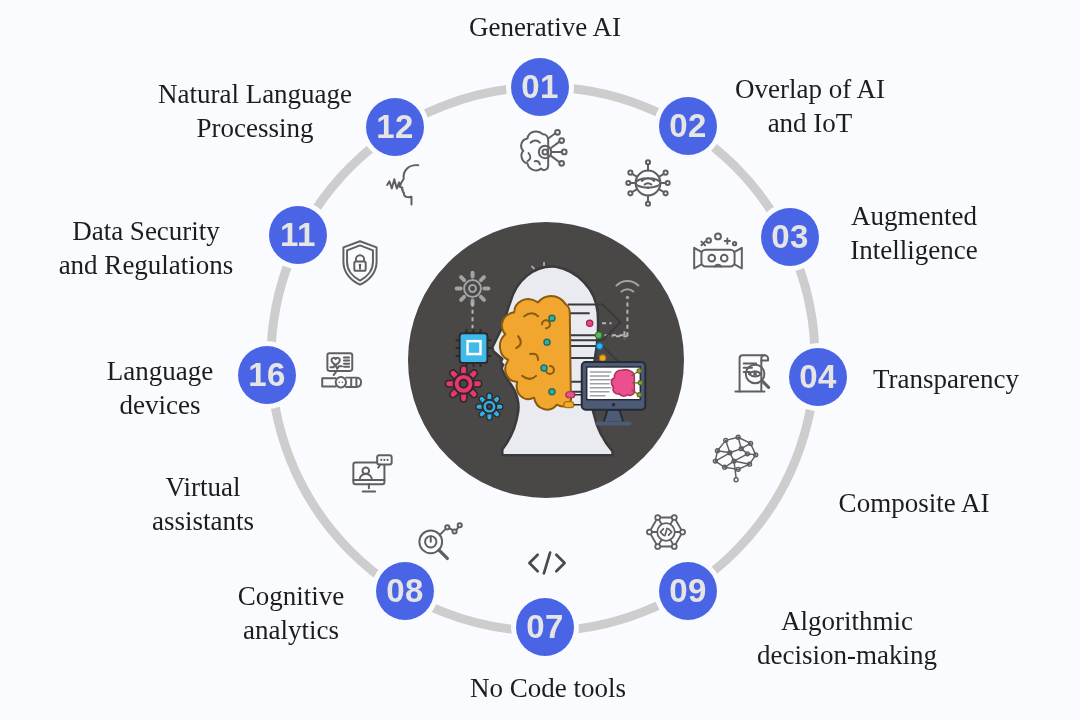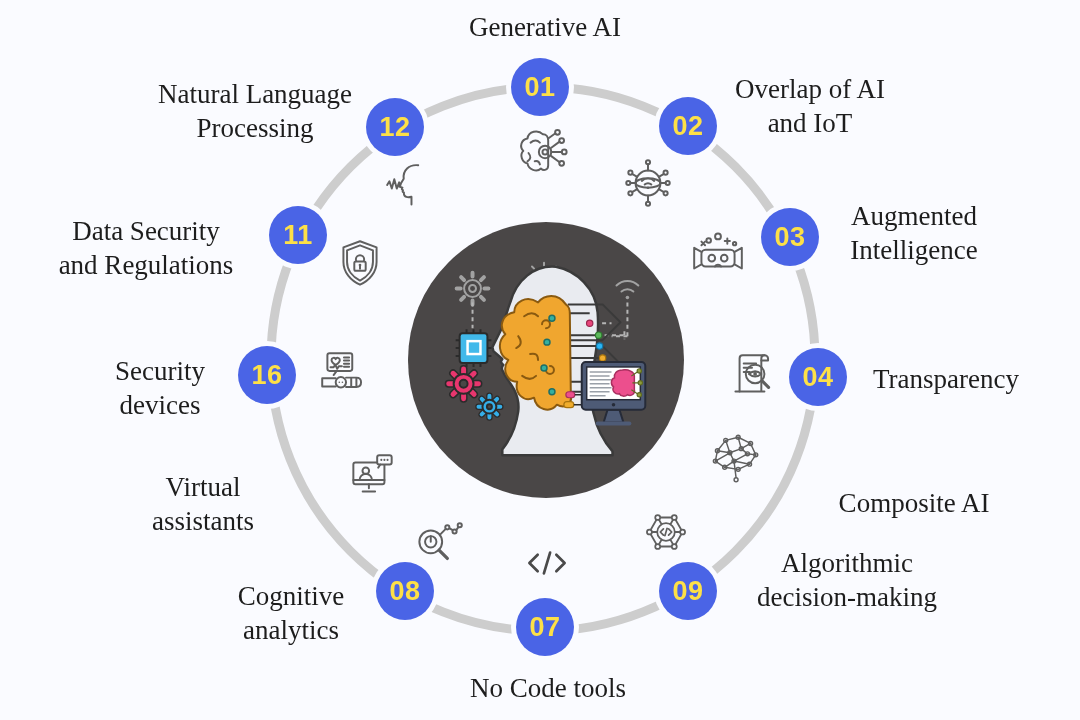--- a/index.html
+++ b/index.html
@@ -13,43 +13,43 @@
   html,body{margin:0;padding:0;background:#e8e8e8;}
   .stage{
     position:relative;width:1080px;height:720px;margin:0 auto;
     background:var(--bg);overflow:hidden;
     font-family:"Liberation Sans","DejaVu Sans",sans-serif;
   }
   .ring-svg{position:absolute;left:0;top:0;}
   .center-art{position:absolute;left:407px;top:221px;}
   .node{
     position:absolute;width:58px;height:58px;border-radius:50%;
-    background:var(--blue);color:#fde047;
+    background:var(--blue);color:#e5e5e5;
     display:flex;align-items:center;justify-content:center;
-    font-size:27px;font-weight:700;letter-spacing:.5px;
+    font-size:33px;font-weight:700;letter-spacing:.5px;
     transform:translate(-50%,-50%);
     box-shadow:0 0 0 5px var(--bg);
   }
   .label{
     position:absolute;transform:translate(-50%,-50%);
     font-size:27px;line-height:34px;font-weight:500;color:var(--ink);
     white-space:pre;text-align:center;font-family:Liberation Serif, serif;
   }
   .icon{
     position:absolute;width:58px;height:58px;transform:translate(-50%,-50%);
   }
   .icon svg{width:100%;height:100%;display:block;}
   
   .n1{left:540px;top:87px}   .n2{left:688px;top:126px}  .n3{left:790px;top:237px}
   .n4{left:818px;top:377px}  .n5{left:785px;top:498px}  .n6{left:688px;top:591px}
   .n7{left:545px;top:627px}  .n8{left:405px;top:591px}  .n9{left:310px;top:497px}
   .n10{left:267px;top:375px} .n11{left:298px;top:235px} .n12{left:395px;top:127px}
   
   .l1{left:545px;top:27px}   .l2{left:810px;top:106px}  .l3{left:914px;top:233px}
-  .l4{left:946px;top:379px}  .l5{left:914px;top:503px}  .l6{left:847px;top:580px}
+  .l4{left:946px;top:379px}  .l5{left:914px;top:503px}  .l6{left:847px;top:638px}
   .l7{left:548px;top:688px}  .l8{left:291px;top:613px}  .l9{left:203px;top:504px}
   .l10{left:160px;top:388px} .l11{left:146px;top:248px} .l12{left:255px;top:111px}
   
   .i1{left:543px;top:153px}  .i2{left:648px;top:183px}  .i3{left:718px;top:254px}
   .i4{left:752px;top:375px}  .i5{left:734px;top:459px}  .i6{left:666px;top:532px}
   .i7{left:547px;top:563px}  .i8{left:438px;top:547px}  .i9{left:372px;top:478px}
   .i10{left:345px;top:374px} .i11{left:360px;top:264px} .i12{left:412px;top:187px}
 </style>
 </head>
 <body>
@@ -207,21 +207,21 @@
 Intelligence</div>
   <div class="label l4">Transparency</div>
   <div class="label l5">Composite AI</div>
   <div class="label l6">Algorithmic
 decision-making</div>
   <div class="label l7">No Code tools</div>
   <div class="label l8">Cognitive
 analytics</div>
   <div class="label l9">Virtual
 assistants</div>
-  <div class="label l10">Security
+  <div class="label l10">Language
 devices</div>
   <div class="label l11">Data Security
 and Regulations</div>
   <div class="label l12">Natural Language
 Processing</div>
 
   <div class="icon i1">
     <svg viewBox="0 0 56 56" stroke="#5f5f5f" fill="none" stroke-width="1.9" stroke-linecap="round" stroke-linejoin="round">
       <path d="M28 10 C23 5 14 7 13 14 C7 15 5 22 9 26 C5 30 8 37 13 38 C14 44 22 47 26 43 C29 46 33 44 33 40 L33 16 C33 12 31 10 28 10 Z"></path>
       <path d="M16 18 q5 -4 9 0 M14 28 q4 5 -1 8 M20 36 q4 -1 5 3"></path>

